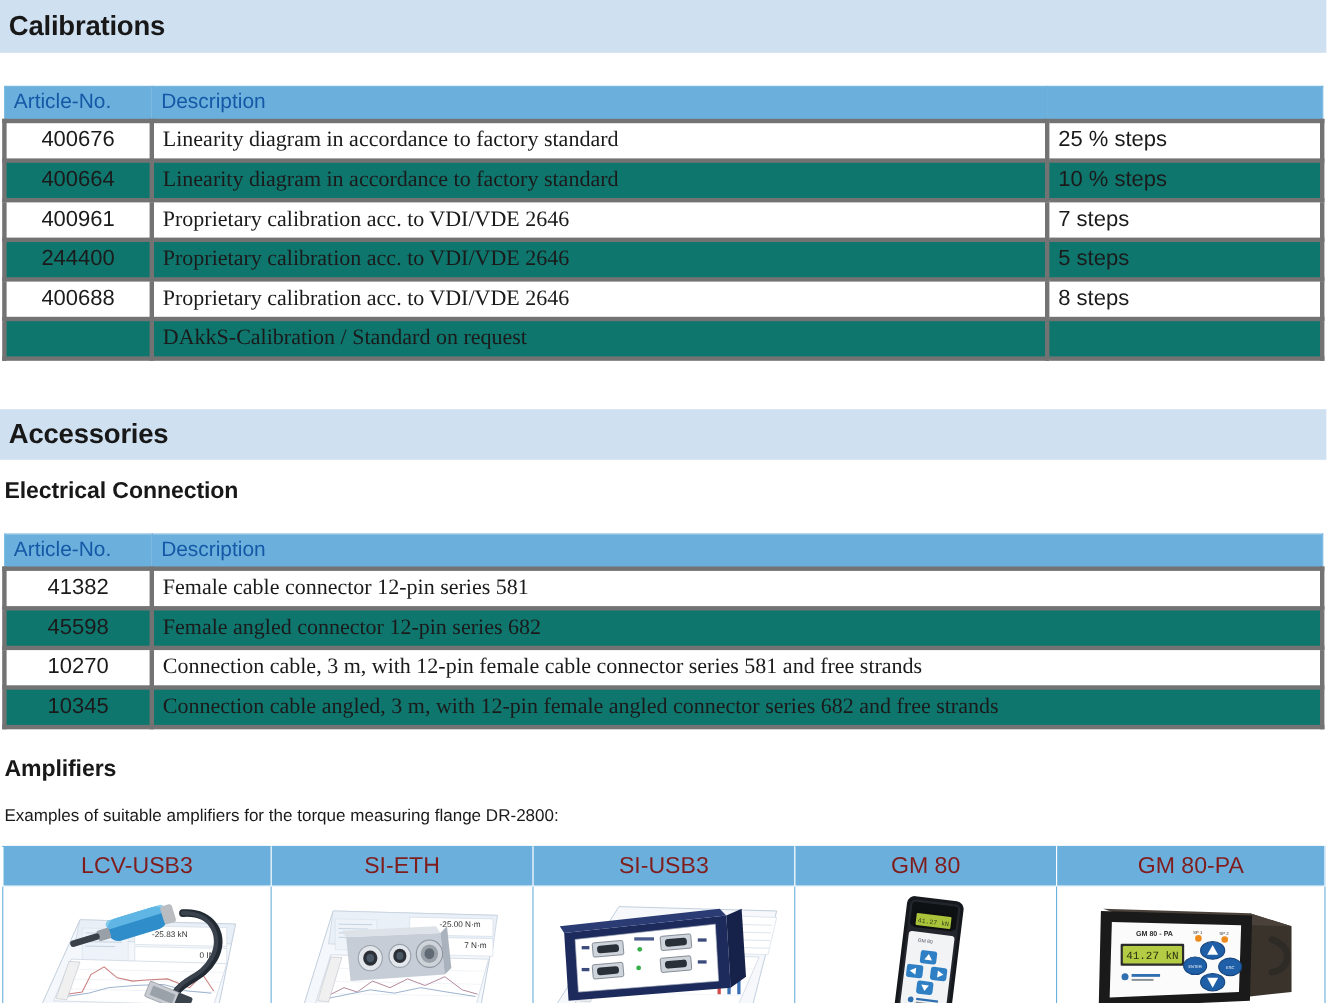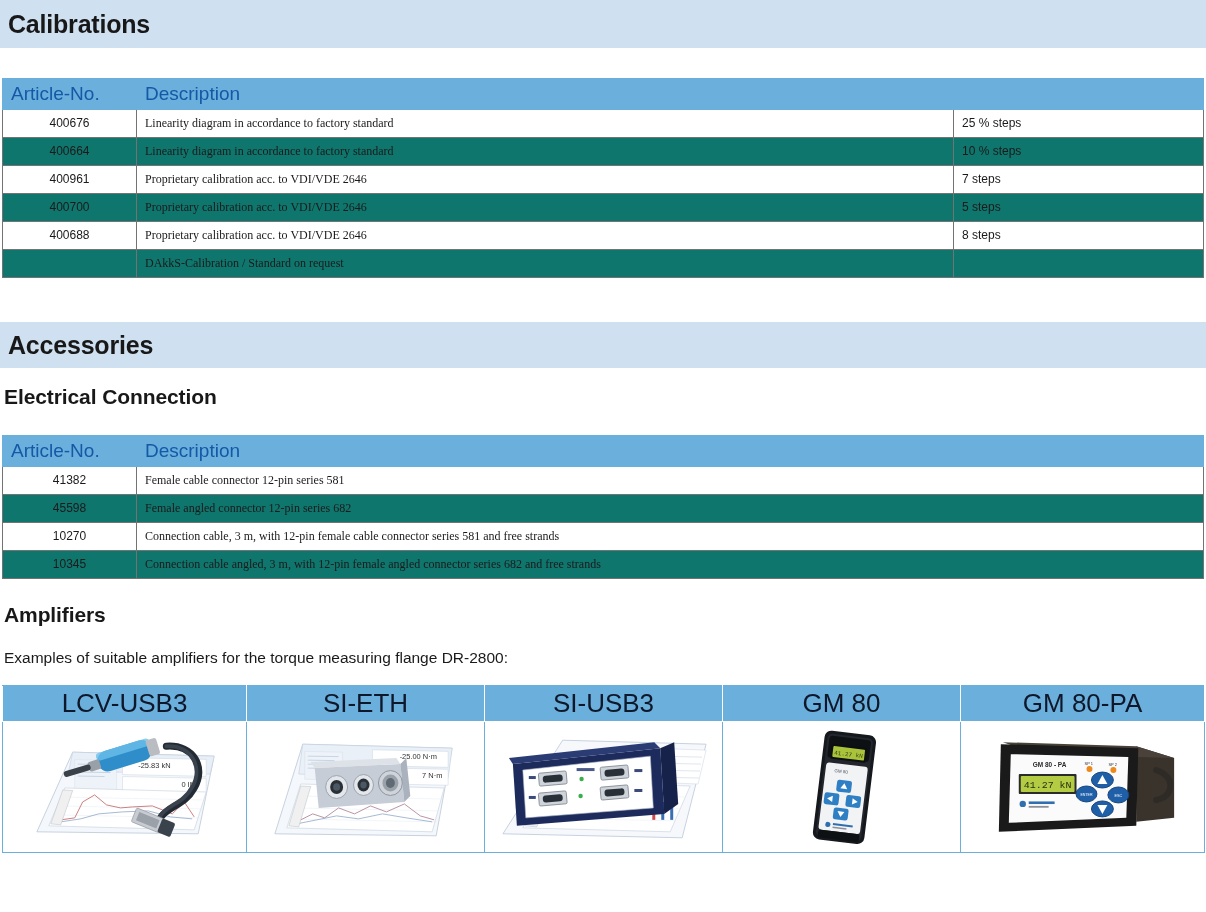--- a/index.html
+++ b/index.html
@@ -59,23 +59,23 @@
     font-size: 19px;
     font-weight: normal;
     text-align: left;
     padding: 3px 8px 4px 8px;
     border: 1px solid #6bb0dd;
     height: 31px;
     margin-top: 47px;
   }
   table.data-table th.th-sep { border-left: 1px solid #bcd9ee; }
   table.data-table td {
-    font-size: 12px;
+    font-size: 20px;
     padding: 4px 8px 5px 8px;
-    border: 1px solid #737373;
+    border: 4px solid #737373;
     height: 28px;
     color: #1a1a1a;
     vertical-align: middle;
   }
   table.data-table tr.row-odd td { background: #ffffff; }
   table.data-table tr.row-even td { background: #0f766e; }
   td.col-art { text-align: center; width: 134px; }
   td.col-desc { text-align: left; font-family: Liberation Serif, serif; }
   td.col-steps { text-align: left; width: 250px; }
   th.col-art { width: 134px; }
@@ -83,22 +83,22 @@
 
   
   table.amp-table {
     border-collapse: collapse;
     width: 1202px;
     margin-left: 2px;
     table-layout: fixed;
   }
   table.amp-table th {
     background: #6bb0dd;
-    color: #0f172a;
-    font-size: 26px;
+    color: #7f1d1d;
+    font-size: 21px;
     font-weight: normal;
     text-align: center;
     height: 36px;
     border: 1px solid #ffffff;
     border-top: 1px solid #6bb0dd;
     padding: 0;
   }
   table.amp-table td {
     border: 1px solid #6bb0dd;
     background: #ffffff;
@@ -140,21 +140,21 @@
         <td class="col-art">400664</td>
         <td class="col-desc">Linearity diagram in accordance to factory standard</td>
         <td class="col-steps">10 % steps</td>
       </tr>
       <tr class="row-odd">
         <td class="col-art">400961</td>
         <td class="col-desc">Proprietary calibration acc. to VDI/VDE 2646</td>
         <td class="col-steps">7 steps</td>
       </tr>
       <tr class="row-even">
-        <td class="col-art">400700</td>
+        <td class="col-art">244400</td>
         <td class="col-desc">Proprietary calibration acc. to VDI/VDE 2646</td>
         <td class="col-steps">5 steps</td>
       </tr>
       <tr class="row-odd">
         <td class="col-art">400688</td>
         <td class="col-desc">Proprietary calibration acc. to VDI/VDE 2646</td>
         <td class="col-steps">8 steps</td>
       </tr>
       <tr class="row-even">
         <td class="col-art"></td>

